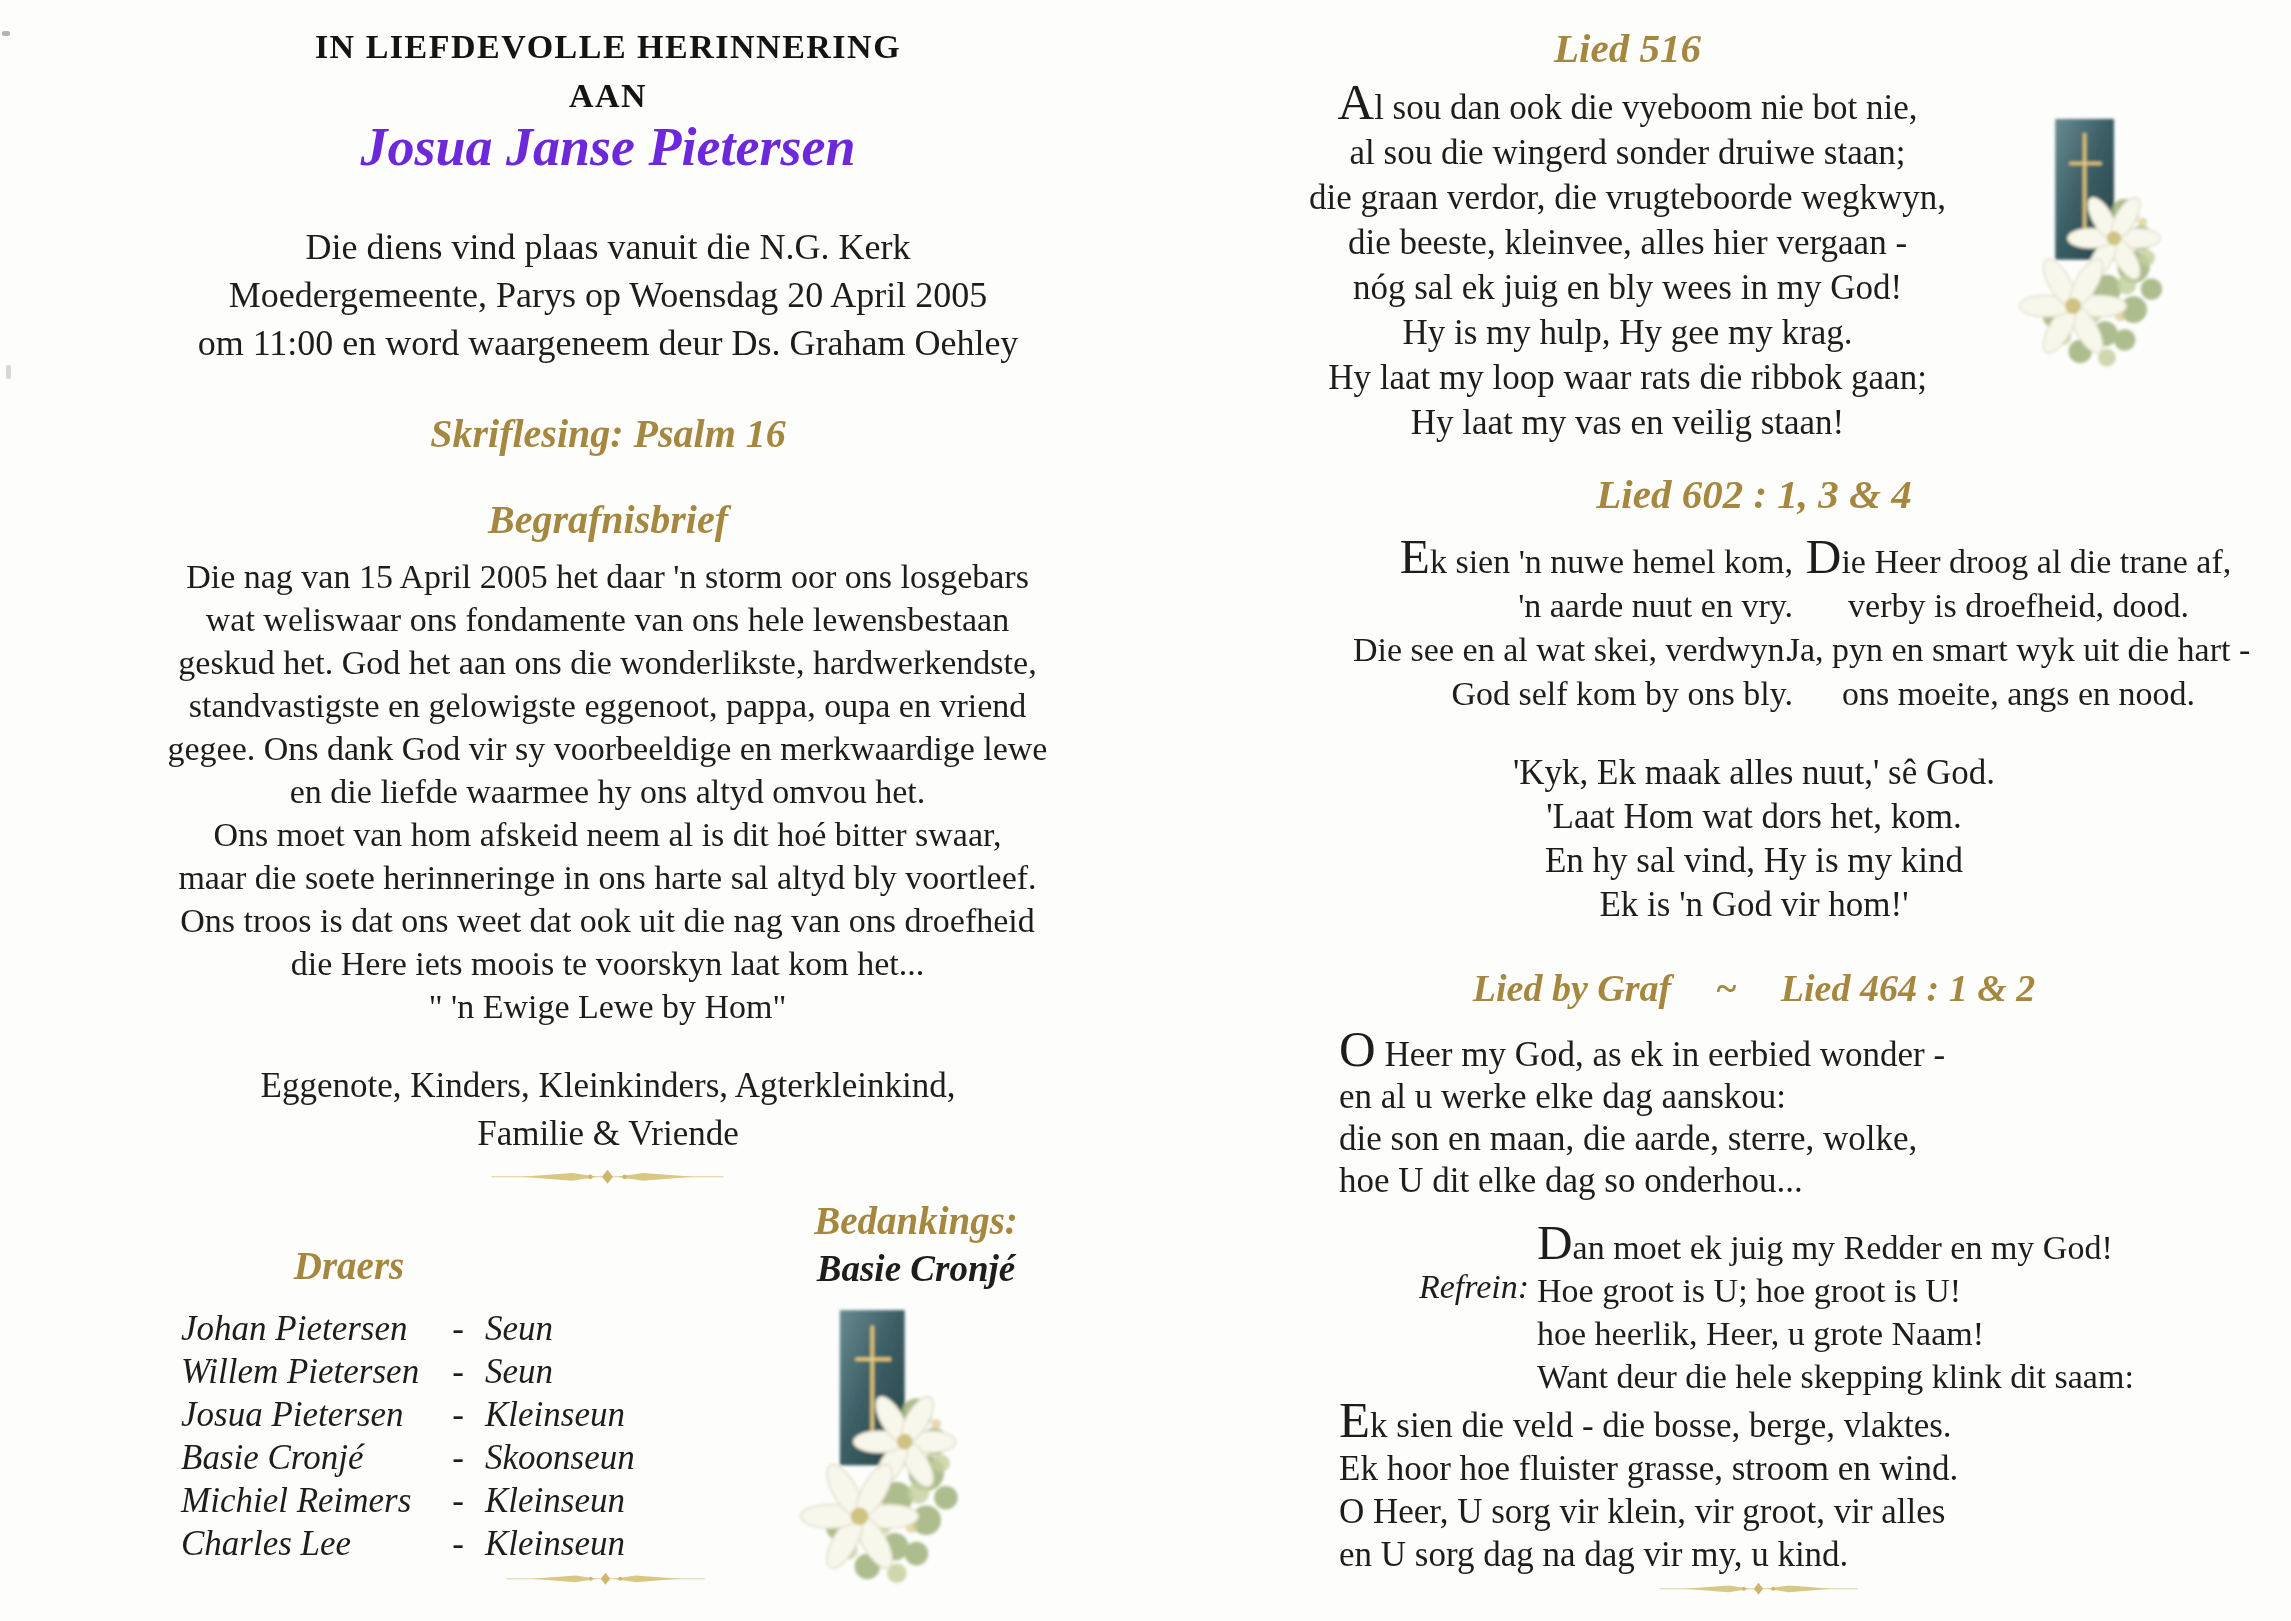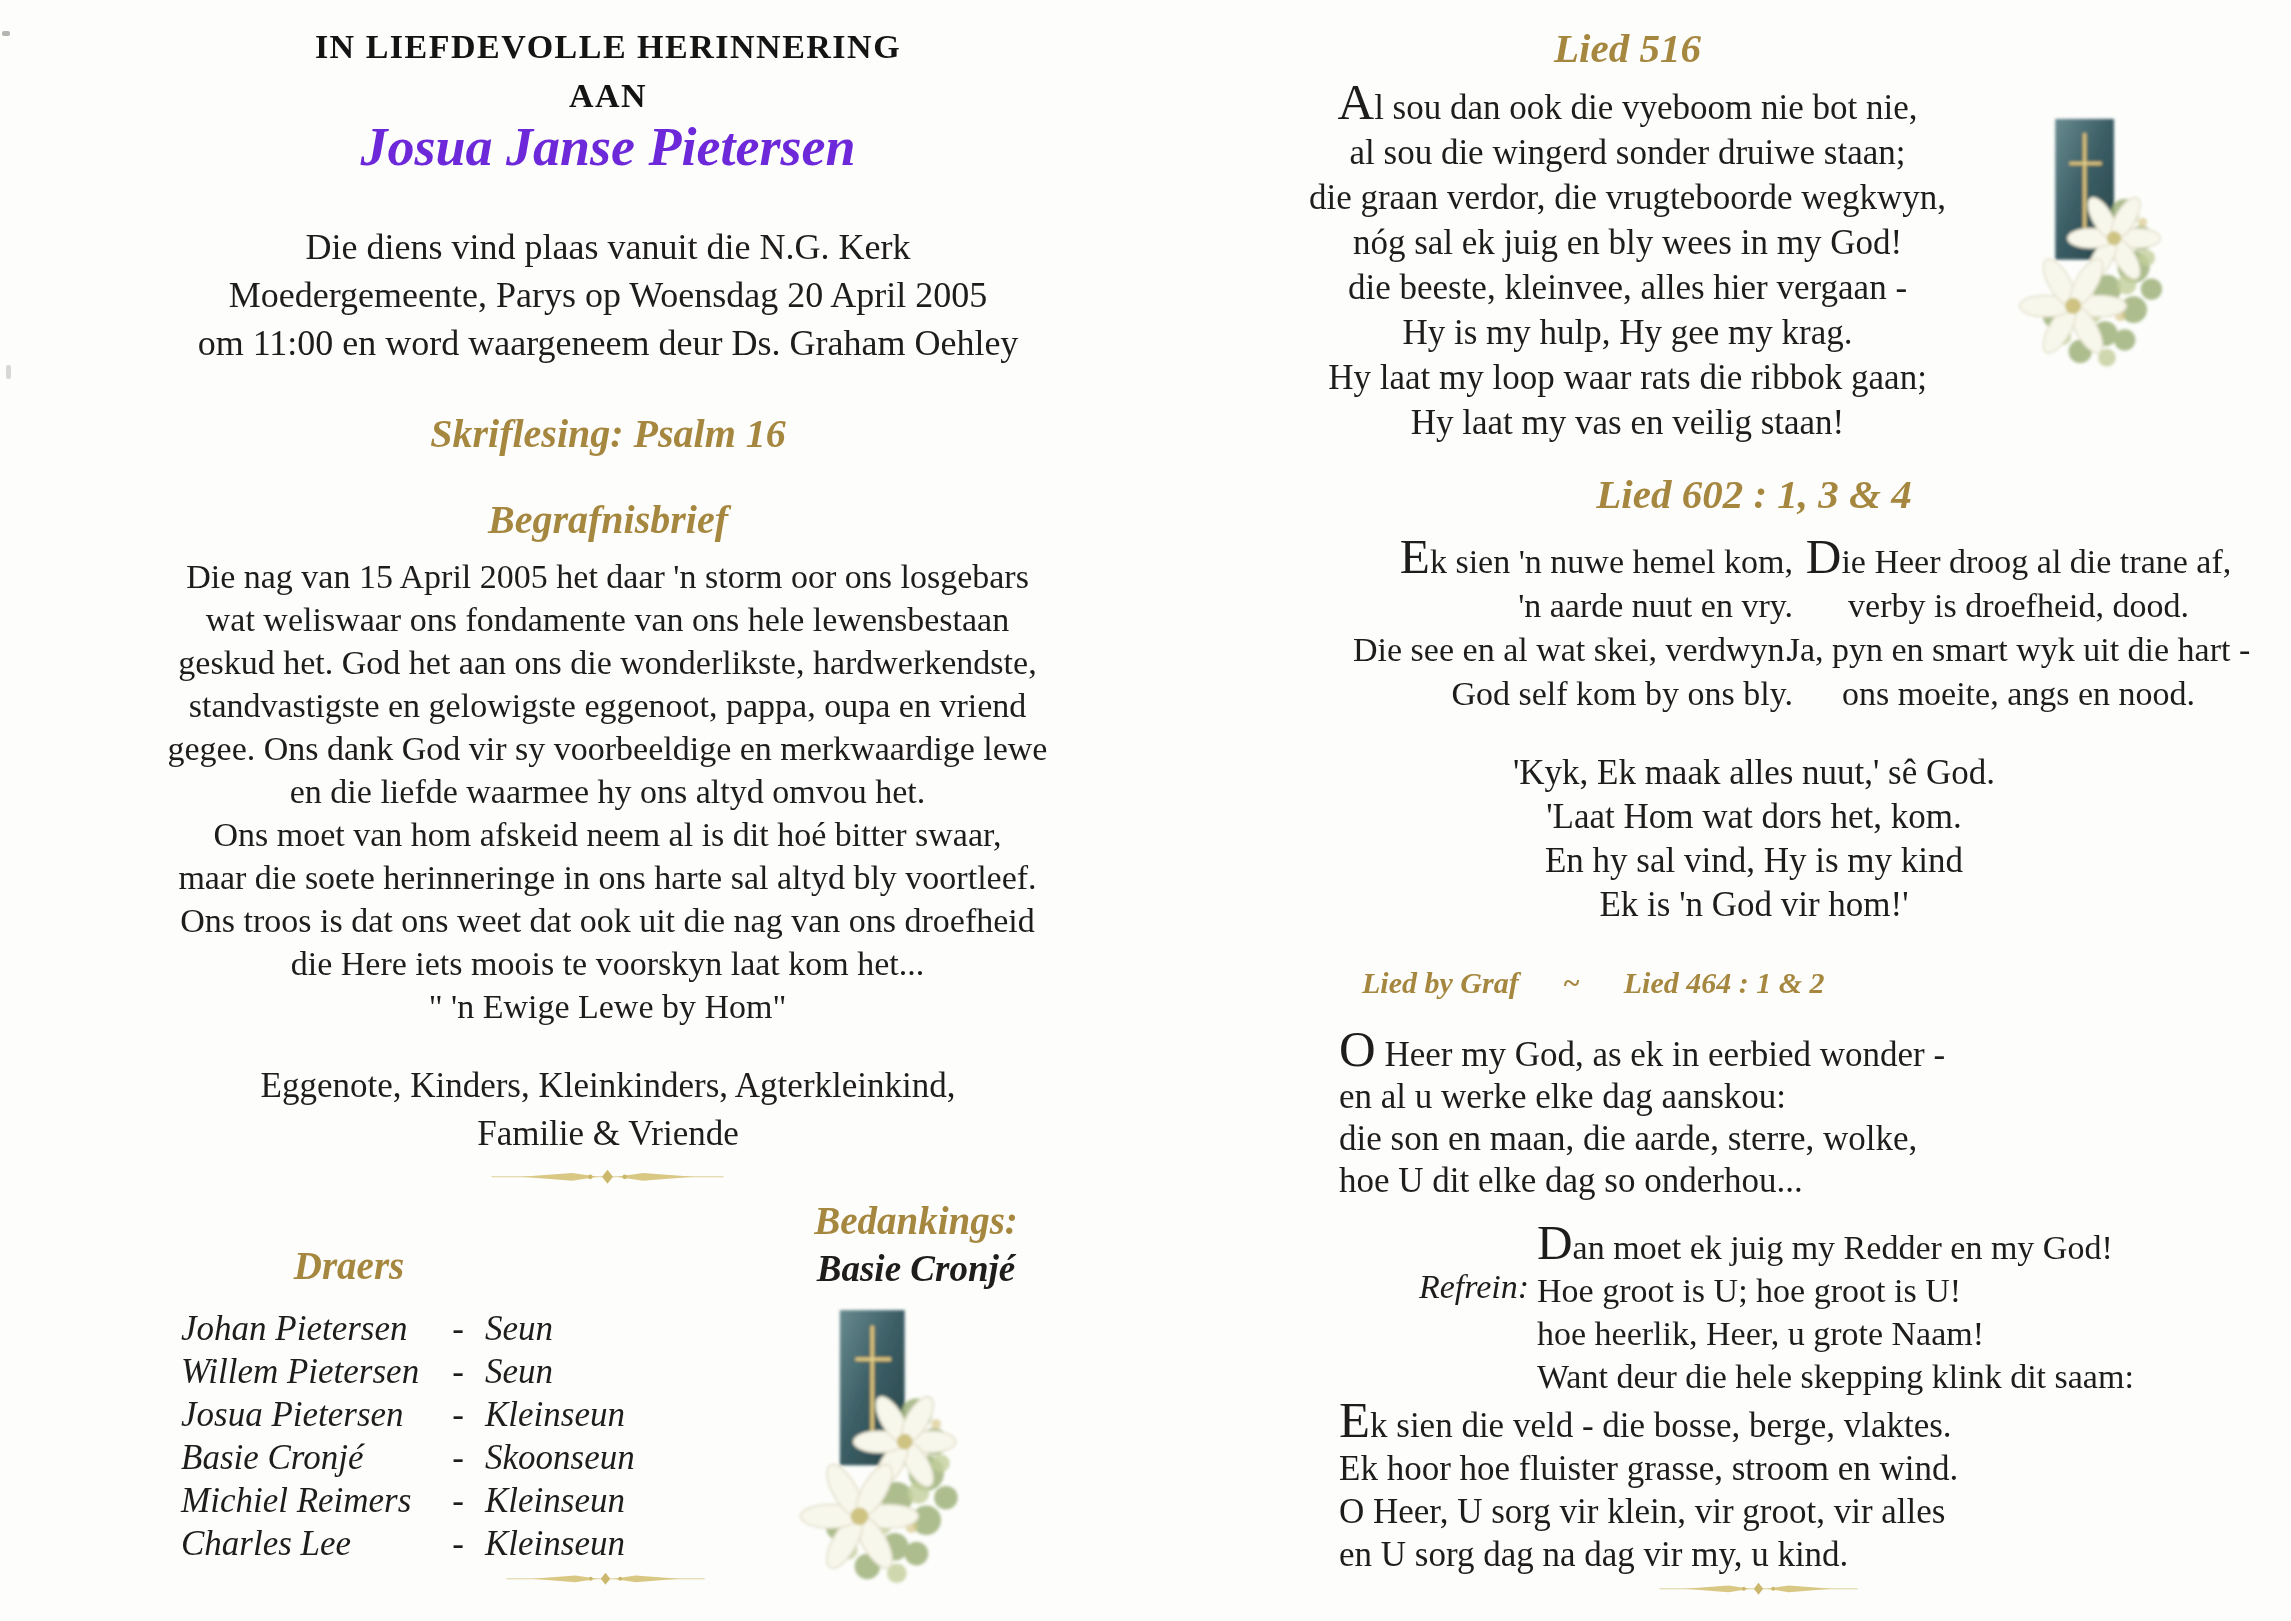--- a/index.html
+++ b/index.html
@@ -30,21 +30,21 @@
   #lp-thanks{left:725px;top:1198px;width:382px;}
   #lp-thanks .ttl{font-size:39px;}
   #lp-thanks .tnm{font-size:37px;font-style:italic;font-weight:bold;margin-top:3.9px;}
   
   #rp-song1-title{left:1255px;top:23.5px;width:745px;font-size:41px;}
   #rp-song1{left:1206px;top:82px;width:843px;font-size:35px;line-height:45px;}
   #rp-song2-title{left:1362px;top:470px;width:784px;font-size:41px;}
   #rp-song2-left{left:1264px;top:537px;width:529px;font-size:34px;line-height:44px;text-align:right;}
   #rp-song2-right{left:1759px;top:537px;width:519px;font-size:34px;line-height:44px;}
   #rp-song2-stanza{left:1362px;top:751px;width:784px;font-size:35px;line-height:44px;}
-  #rp-song3-title{left:1362px;top:966px;width:784px;font-size:30px;display:flex;gap:44px;}
+  #rp-song3-title{left:1362px;top:966px;width:784px;font-size:38px;display:flex;justify-content:center;gap:44px;}
   #rp-song3-verse1{left:1339px;top:1029px;width:686px;text-align:left;font-size:35px;line-height:42px;}
   #rp-refrain-label{left:1419px;top:1227px;font-size:34px;font-style:italic;margin-top:41px;}
   #rp-refrain{left:1537px;top:1223px;width:627px;text-align:left;font-size:34px;line-height:43px;}
   #rp-song3-verse2{left:1339px;top:1400px;width:686px;text-align:left;font-size:35px;line-height:43px;}
   .line{display:block;}
   .dropcap-first .line:first-child::first-letter{font-size:1.45em;line-height:0.8;}
   
   .deco-img{position:absolute;}
   #lp-flower{left:779px;top:1294px;width:216px;height:319px;}
   #rp-flower{left:2000px;top:106px;width:196px;height:286px;}
@@ -216,22 +216,22 @@
 <svg class="orn" id="orn-bl" viewBox="0 0 300 22">
     <use href="#orn"></use>
   </svg>
 
 <div class="abs ctr gold" id="rp-song1-title">Lied 516</div>
 
 <div class="abs ctr dropcap-first" id="rp-song1">
   <span class="line">Al sou dan ook die vyeboom nie bot nie,</span>
   <span class="line">al sou die wingerd sonder druiwe staan;</span>
   <span class="line">die graan verdor, die vrugteboorde wegkwyn,</span>
+  <span class="line">die beeste, kleinvee, alles hier vergaan -</span>
   <span class="line">nóg sal ek juig en bly wees in my God!</span>
-  <span class="line">die beeste, kleinvee, alles hier vergaan -</span>
   <span class="line">Hy is my hulp, Hy gee my krag.</span>
   <span class="line">Hy laat my loop waar rats die ribbok gaan;</span>
   <span class="line">Hy laat my vas en veilig staan!</span>
 </div>
 
 <svg class="deco-img" id="rp-flower" viewBox="0 0 220 320">
     <use href="#deco"></use>
   </svg>
 
 <div class="abs ctr gold" id="rp-song2-title">Lied 602 : 1, 3 &amp; 4</div>

